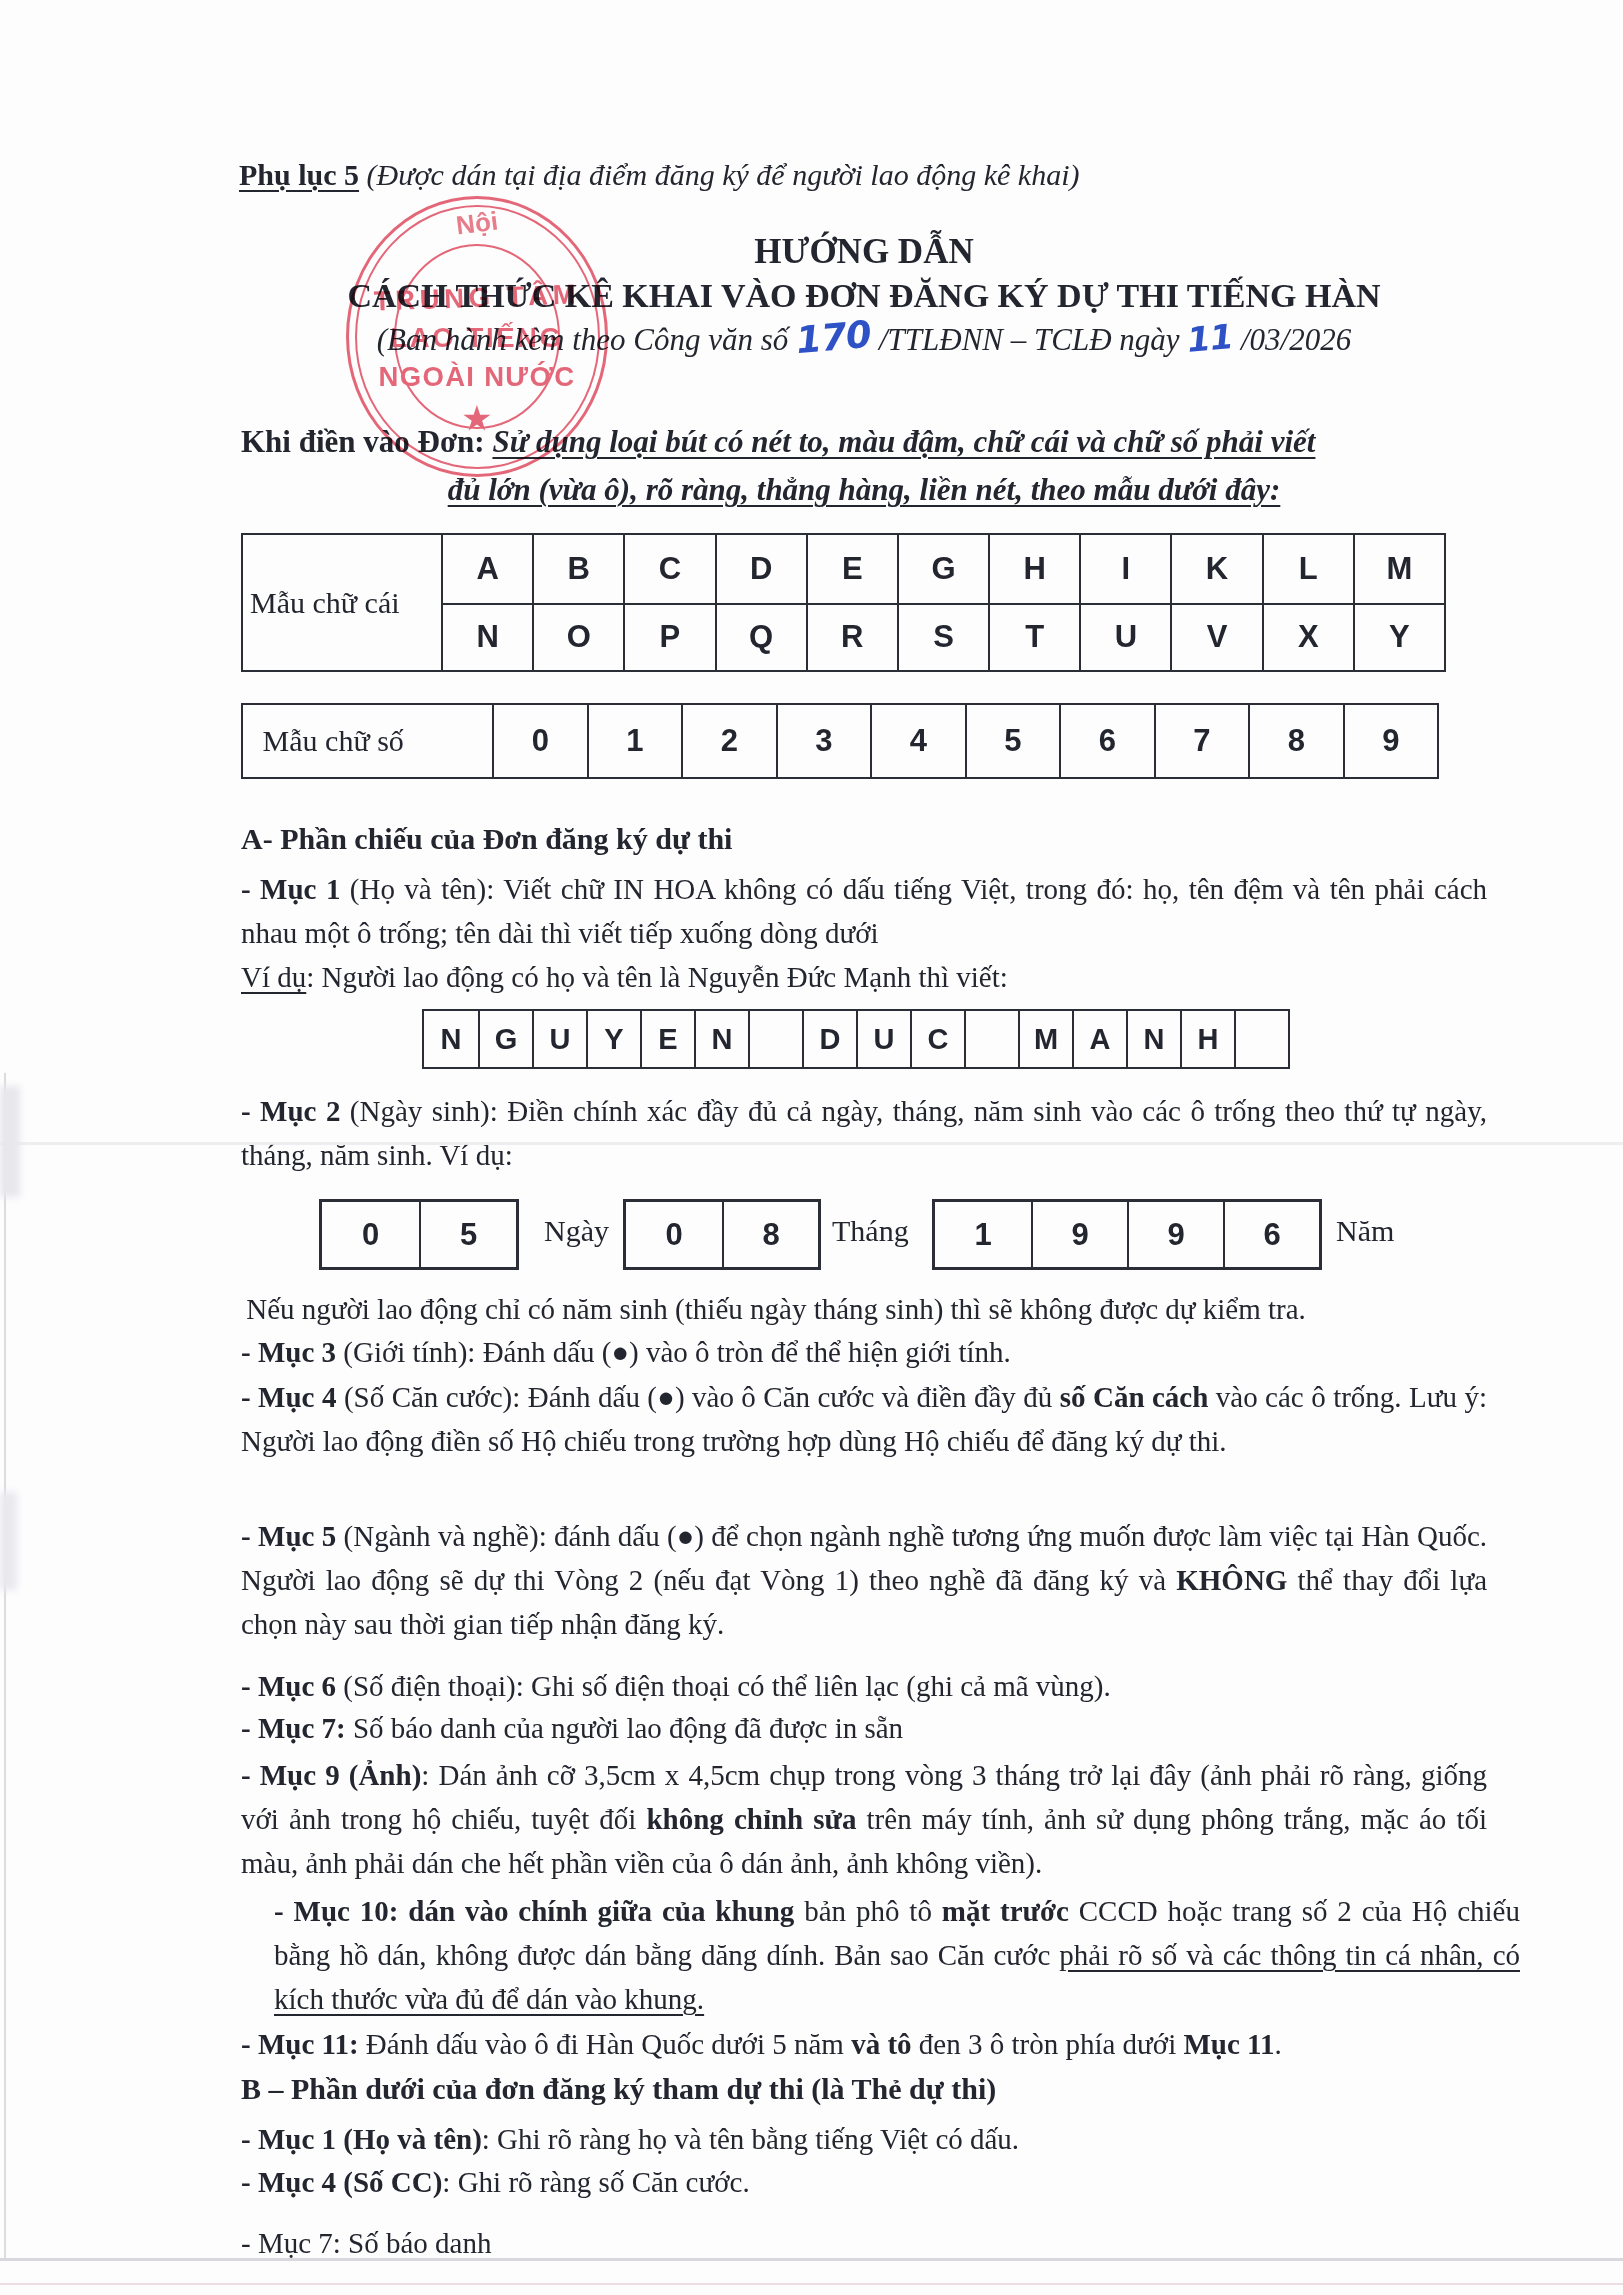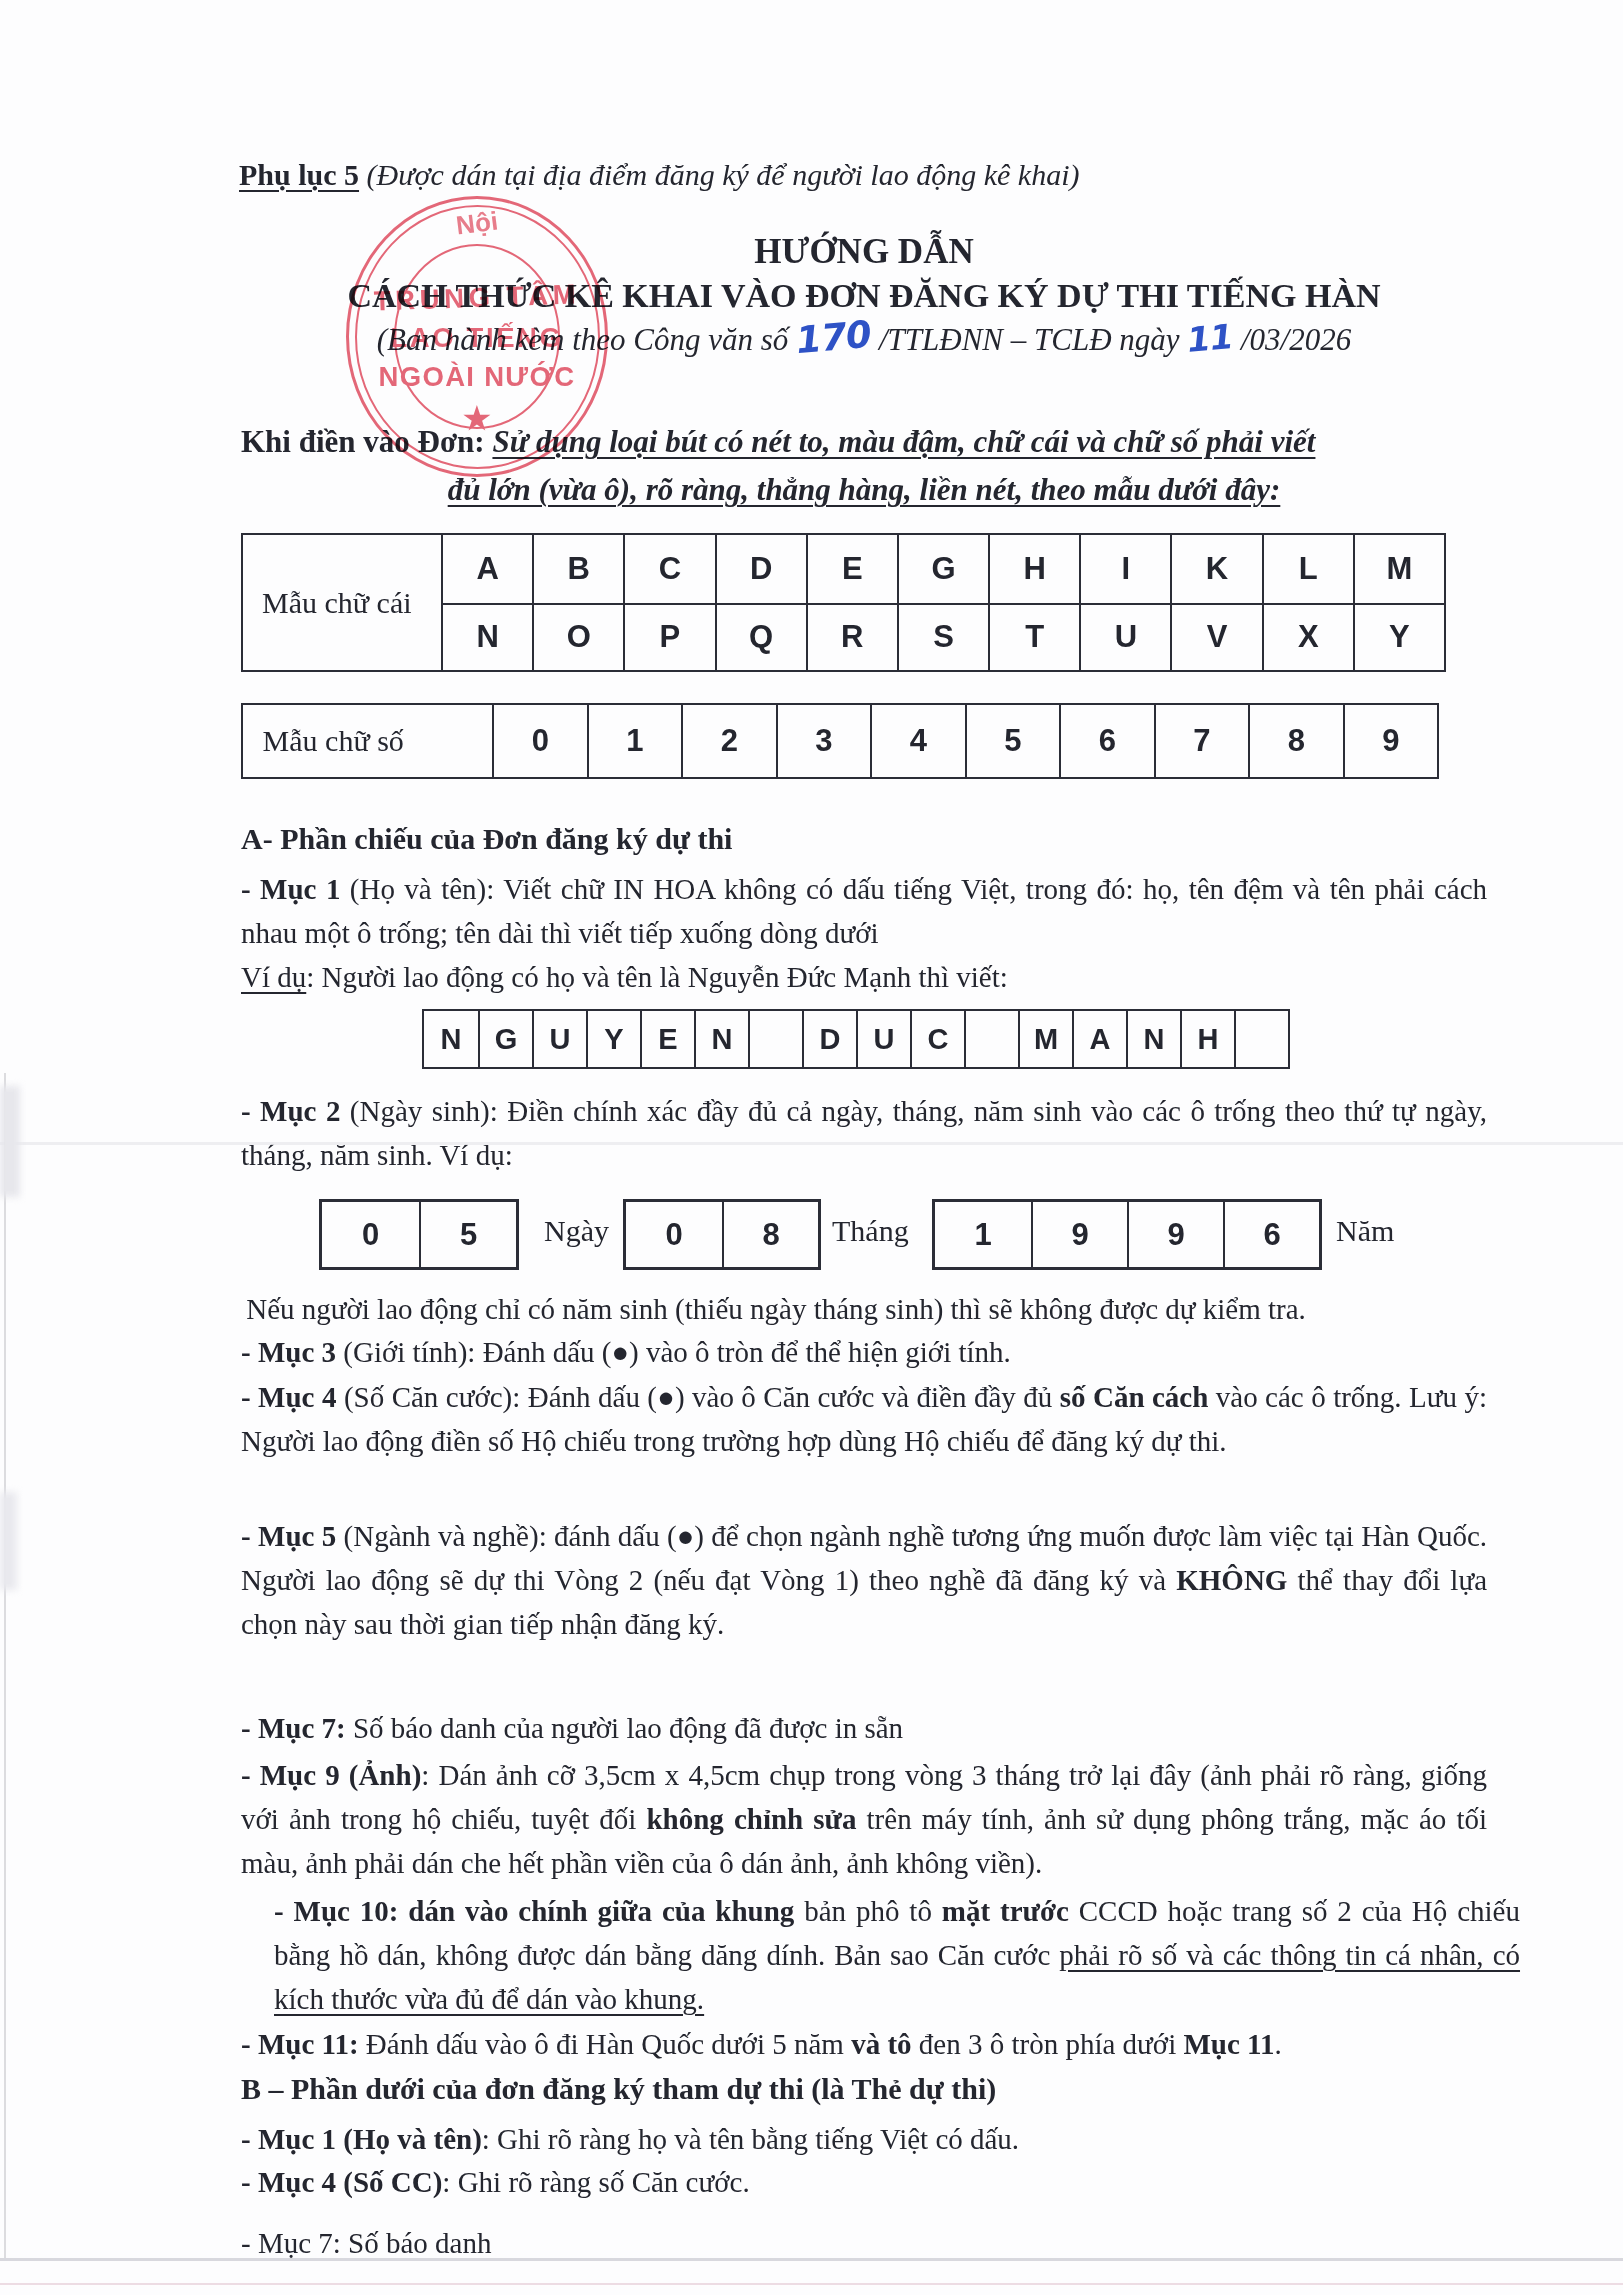--- a/index.html
+++ b/index.html
@@ -11,21 +11,21 @@
   .u{text-decoration:underline;text-decoration-thickness:2px;text-underline-offset:5.2px;}
   .center{text-align:center;}
   .content{left:241px;width:1246px;}
   .para{position:absolute;left:241px;width:1246px;font-size:29px;line-height:44px;text-align:justify;}
   .oneline{position:absolute;left:241px;width:1246px;font-size:29px;line-height:39px;}
   .heading{position:absolute;left:241px;width:1246px;font-weight:700;font-size:30px;}
 
   
   .ltable{position:absolute;left:241px;top:533px;width:1205px;height:139px;display:grid;
           grid-template-columns:198px repeat(11,1fr);grid-auto-rows:1fr;border:2.6px solid #2b2d37;box-sizing:border-box;}
-  .ltable .lbl{grid-row:1/3;display:flex;align-items:center;padding-left:19px;font-size:30px;}
+  .ltable .lbl{grid-row:1/3;display:flex;align-items:center;padding-left:7px;font-size:30px;}
   .tcell{display:flex;align-items:center;justify-content:center;font-family:"Liberation Sans",sans-serif;
          font-weight:700;font-size:31px;border-left:2px solid #2b2d37;}
   .ltable .r2{border-top:2px solid #2b2d37;}
 
   
   .dtable{position:absolute;left:241px;top:703px;width:1198px;height:76px;display:grid;
           grid-template-columns:249px repeat(10,1fr);border:2.6px solid #2b2d37;box-sizing:border-box;}
   .dtable .lbl{display:flex;align-items:center;padding-left:19.6px;font-size:30px;}
   .dtable .tcell{font-size:31px;}
 
@@ -204,20 +204,23 @@
   </div>
 
   <div class="para" style="top:1375px;">
     <span class="b">- Mục 4 </span><span>(Số Căn cước): Đánh dấu (●) vào ô Căn cước và điền đầy đủ </span><span class="b">số Căn cách</span><span> vào các ô trống. Lưu ý: Người lao động điền số Hộ chiếu trong trường hợp dùng Hộ chiếu để đăng ký dự thi.</span>
   </div>
 
   <div class="para" style="top:1514px;">
     <span class="b">- Mục 5 </span><span>(Ngành và nghề): đánh dấu (●) để chọn ngành nghề tương ứng muốn được làm việc tại Hàn Quốc. Người lao động sẽ dự thi Vòng 2 (nếu đạt Vòng 1) theo nghề đã đăng ký và </span><span class="b">KHÔNG</span><span> thể thay đổi lựa chọn này sau thời gian tiếp nhận đăng ký.</span>
   </div>
 
+  <div class="oneline" style="top:1667px;">
+    <span class="b">- Mục 6 </span><span>(Số điện thoại): Ghi số điện thoại có thể liên lạc (ghi cả mã vùng).</span>
+  </div>
 
   <div class="oneline" style="top:1709px;">
     <span class="b">- Mục 7: </span><span>Số báo danh của người lao động đã được in sẵn</span>
   </div>
 
   <div class="para" style="top:1753px;">
     <span class="b">- Mục 9 (Ảnh)</span><span>: Dán ảnh cỡ 3,5cm x 4,5cm chụp trong vòng 3 tháng trở lại đây (ảnh phải rõ ràng, giống với ảnh trong hộ chiếu, tuyệt đối </span><span class="b">không chỉnh sửa</span><span> trên máy tính, ảnh sử dụng phông trắng, mặc áo tối màu, ảnh phải dán che hết phần viền của ô dán ảnh, ảnh không viền).</span>
   </div>
 
   <div class="para" style="top:1889px;margin-left:33px;">

